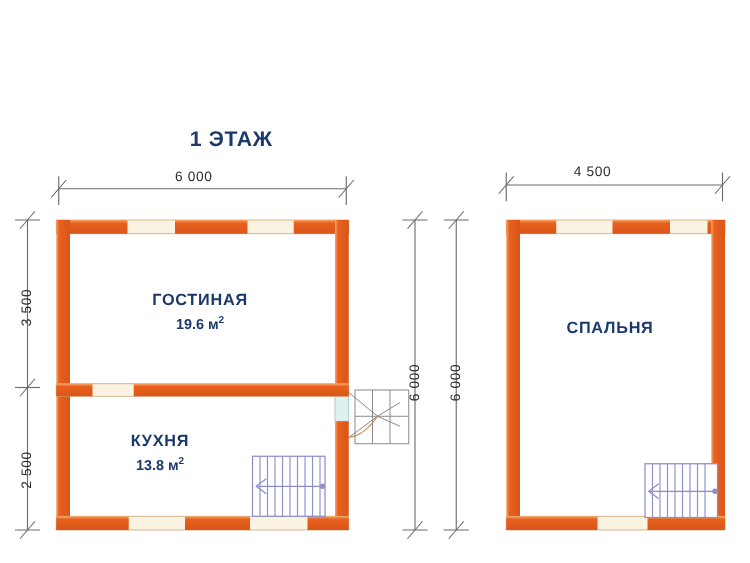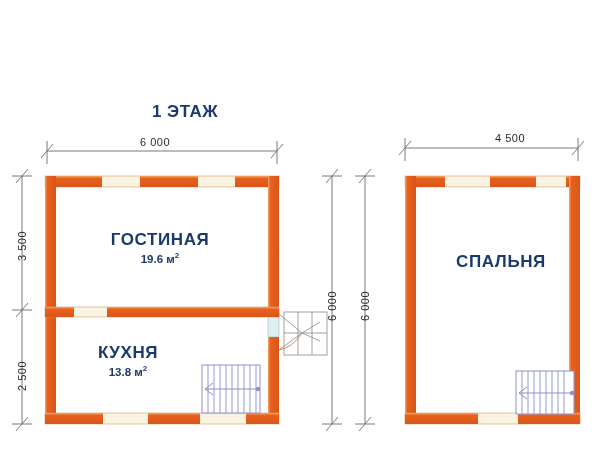--- a/index.html
+++ b/index.html
@@ -37,34 +37,34 @@
   #title-floor2 { left: 405px; top: 56px; width: 180px; }
 
   .room-label {
     position: absolute;
     text-align: center;
     color: #1b3a6b;
     white-space: nowrap;
   }
   .room-name {
     font-weight: bold;
-    font-size: 17px;
+    font-size: 13px;
     letter-spacing: 0.6px;
     line-height: 16px;
   }
   .room-area {
     font-weight: bold;
     font-size: 11.5px;
     line-height: 15px;
   }
   .room-area sup { font-size: 8px; }
 
   #label-living  { left: 75px;  top: 196px; width: 170px; }
   #label-kitchen { left: 58px;  top: 309px; width: 140px; }
-  #label-bedroom { left: 416px; top: 218px; width: 170px; }
+  #label-bedroom { left: 403px; top: 218px; width: 170px; }
 
   .dim-text {
     position: absolute;
     color: #2b2b2b;
     font-size: 11px;
     white-space: nowrap;
     letter-spacing: 0.5px;
   }
   .dim-text.vert {
     transform-origin: 0 0;
@@ -247,15 +247,15 @@
   <div class="dim-text" style="left:140px; top:100px;">6 000</div>
 
   <div class="dim-text vert" style="left:16px; top:225px;">3 500</div>
 
   <div class="dim-text vert" style="left:16px; top:355px;">2 500</div>
 
   <div class="dim-text vert" style="left:326px; top:285px;">6 000</div>
 
   <div class="dim-text vert" style="left:359px; top:285px;">6 000</div>
 
-  <div class="dim-text" style="left:495px; top:96px;">4 500</div>
+  <div class="dim-text" style="left:459px; top:96px;">4 500</div>
 
 </div>
 
 </body></html>

